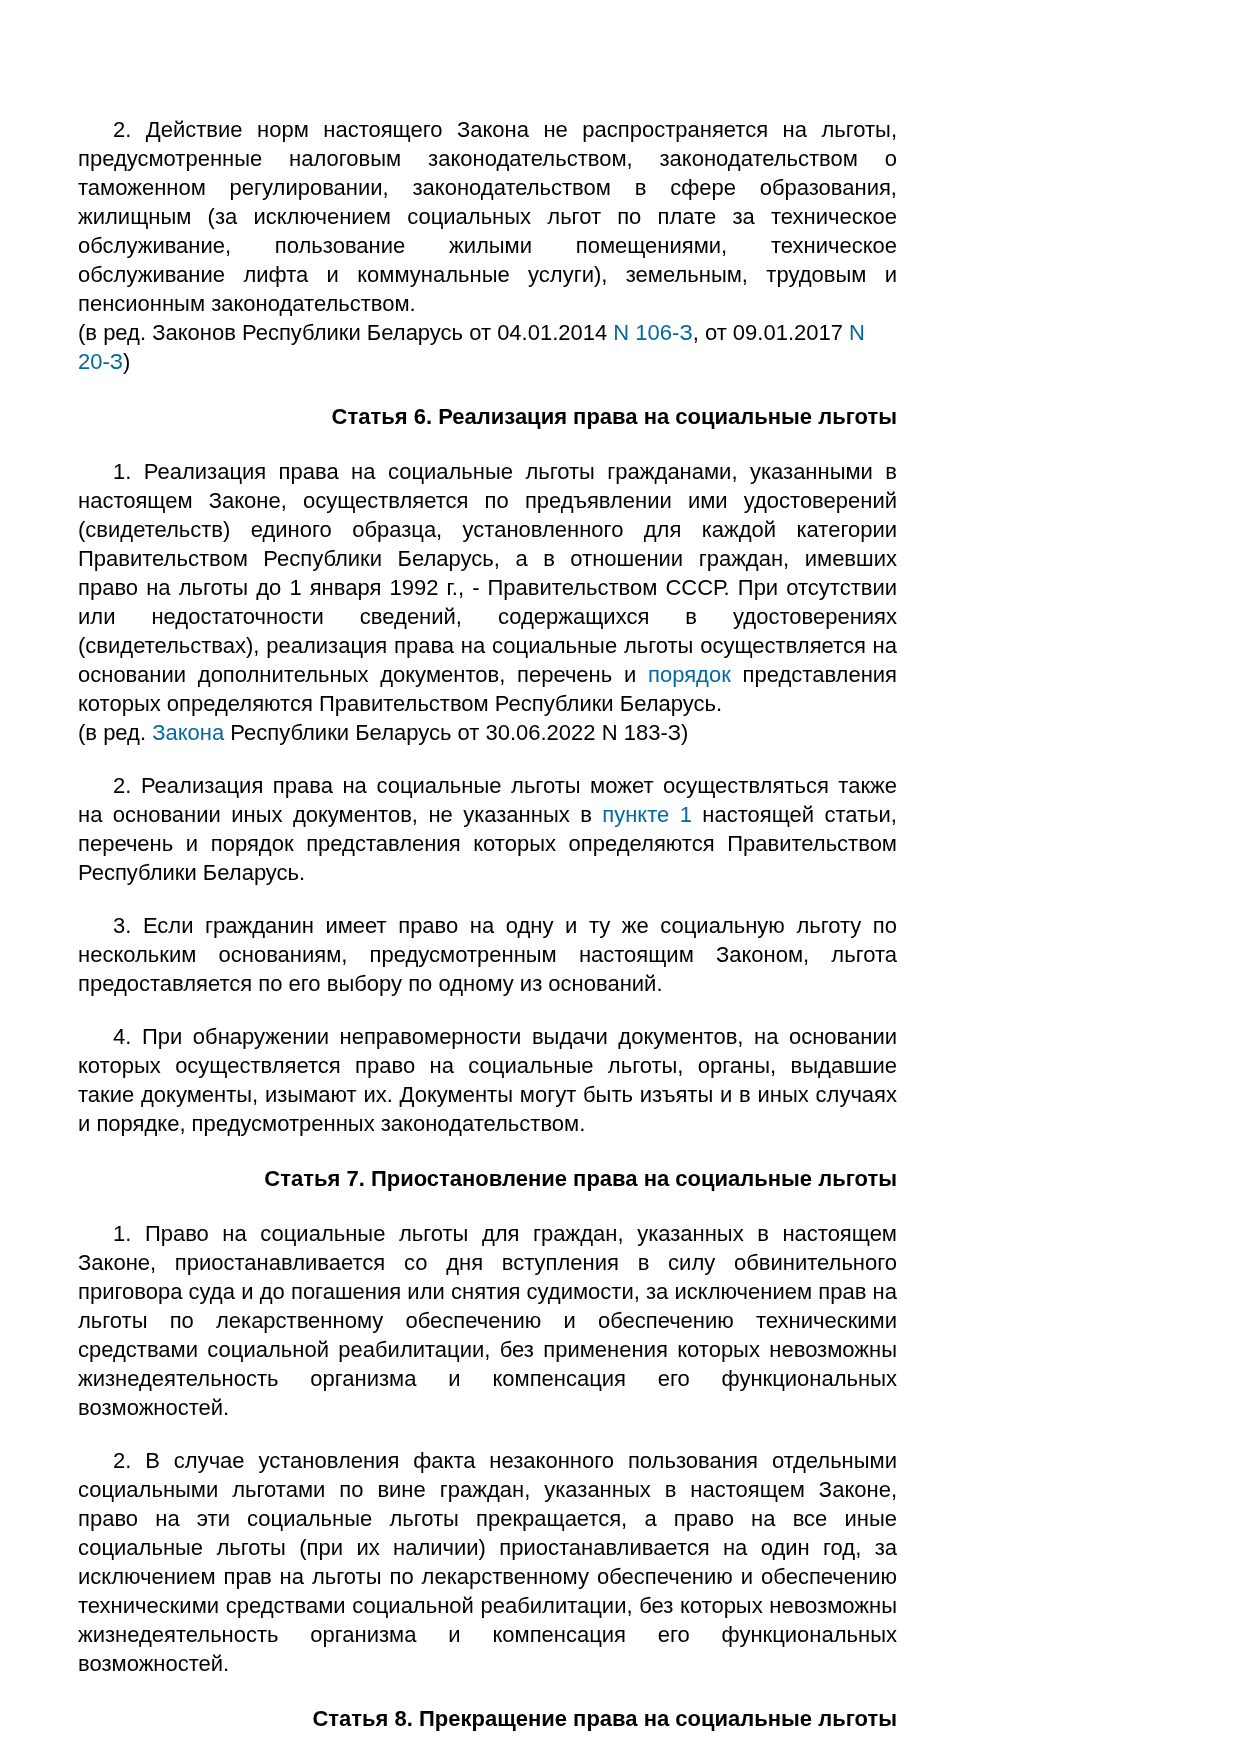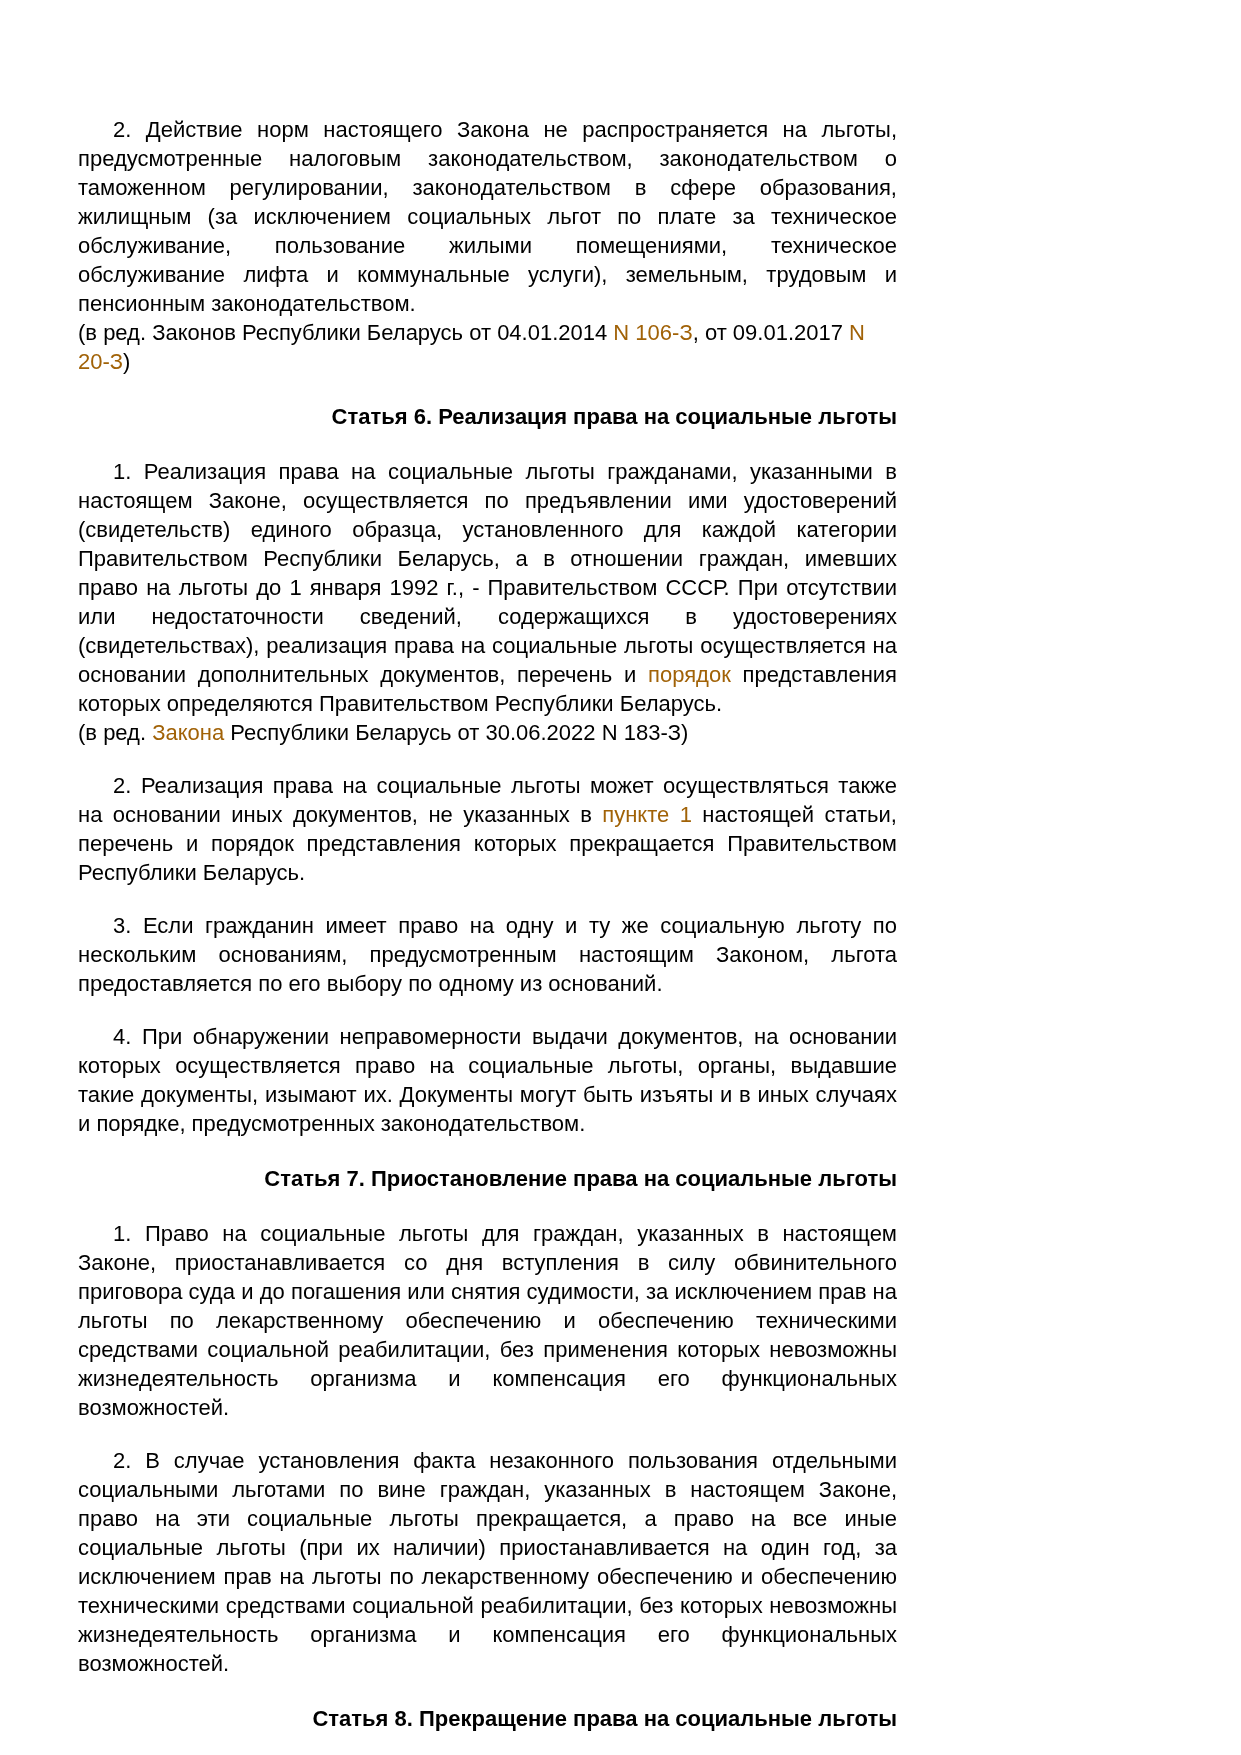--- a/index.html
+++ b/index.html
@@ -47,36 +47,36 @@
     text-indent: 0;
   }
   p.heading {
     font-weight: bold;
     text-align: right;
     text-indent: 35px;
     margin-top: 26px;
     margin-bottom: 26px;
   }
   a.doc-link {
-    color: #a16207;
+    color: #0369a1;
     text-decoration: none;
     cursor: pointer;
   }
 </style>
 </head>
 <body>
 
 <div class="doc-page">
   <div class="doc-body">
       <p class="paragraph"><span>2. Действие норм настоящего Закона не распространяется на льготы, предусмотренные налоговым законодательством, законодательством о таможенном регулировании, законодательством в сфере образования, жилищным (за исключением социальных льгот по плате за техническое обслуживание, пользование жилыми помещениями, техническое обслуживание лифта и коммунальные услуги), земельным, трудовым и пенсионным законодательством.</span></p>
       <p class="amendment"><span>(в ред. Законов Республики Беларусь от 04.01.2014 </span><a class="doc-link" href="#">N 106-З</a><span>, от 09.01.2017 </span><a class="doc-link" href="#">N 20-З</a><span>)</span></p>
       <p class="heading"><span>Статья 6. Реализация права на социальные льготы</span></p>
       <p class="paragraph"><span>1. Реализация права на социальные льготы гражданами, указанными в настоящем Законе, осуществляется по предъявлении ими удостоверений (свидетельств) единого образца, установленного для каждой категории Правительством Республики Беларусь, а в отношении граждан, имевших право на льготы до 1 января 1992 г., - Правительством СССР. При отсутствии или недостаточности сведений, содержащихся в удостоверениях (свидетельствах), реализация права на социальные льготы осуществляется на основании дополнительных документов, перечень и </span><a class="doc-link" href="#">порядок</a><span> представления которых определяются Правительством Республики Беларусь.</span></p>
       <p class="amendment"><span>(в ред. </span><a class="doc-link" href="#">Закона</a><span> Республики Беларусь от 30.06.2022 N 183-З)</span></p>
-      <p class="paragraph"><span>2. Реализация права на социальные льготы может осуществляться также на основании иных документов, не указанных в </span><a class="doc-link" href="#">пункте 1</a><span> настоящей статьи, перечень и порядок представления которых прекращается Правительством Республики Беларусь.</span></p>
+      <p class="paragraph"><span>2. Реализация права на социальные льготы может осуществляться также на основании иных документов, не указанных в </span><a class="doc-link" href="#">пункте 1</a><span> настоящей статьи, перечень и порядок представления которых определяются Правительством Республики Беларусь.</span></p>
       <p class="paragraph"><span>3. Если гражданин имеет право на одну и ту же социальную льготу по нескольким основаниям, предусмотренным настоящим Законом, льгота предоставляется по его выбору по одному из оснований.</span></p>
       <p class="paragraph"><span>4. При обнаружении неправомерности выдачи документов, на основании которых осуществляется право на социальные льготы, органы, выдавшие такие документы, изымают их. Документы могут быть изъяты и в иных случаях и порядке, предусмотренных законодательством.</span></p>
       <p class="heading"><span>Статья 7. Приостановление права на социальные льготы</span></p>
       <p class="paragraph"><span>1. Право на социальные льготы для граждан, указанных в настоящем Законе, приостанавливается со дня вступления в силу обвинительного приговора суда и до погашения или снятия судимости, за исключением прав на льготы по лекарственному обеспечению и обеспечению техническими средствами социальной реабилитации, без применения которых невозможны жизнедеятельность организма и компенсация его функциональных возможностей.</span></p>
       <p class="paragraph"><span>2. В случае установления факта незаконного пользования отдельными социальными льготами по вине граждан, указанных в настоящем Законе, право на эти социальные льготы прекращается, а право на все иные социальные льготы (при их наличии) приостанавливается на один год, за исключением прав на льготы по лекарственному обеспечению и обеспечению техническими средствами социальной реабилитации, без которых невозможны жизнедеятельность организма и компенсация его функциональных возможностей.</span></p>
       <p class="heading"><span>Статья 8. Прекращение права на социальные льготы</span></p>
       <p class="heading"><span>Статья 9. Защита права на социальные льготы</span></p>
       <p class="paragraph fill"><span>Граждане, указанные в настоящем Законе, их законные представители вправе обратиться в</span></p>
     </div>
 </div>

